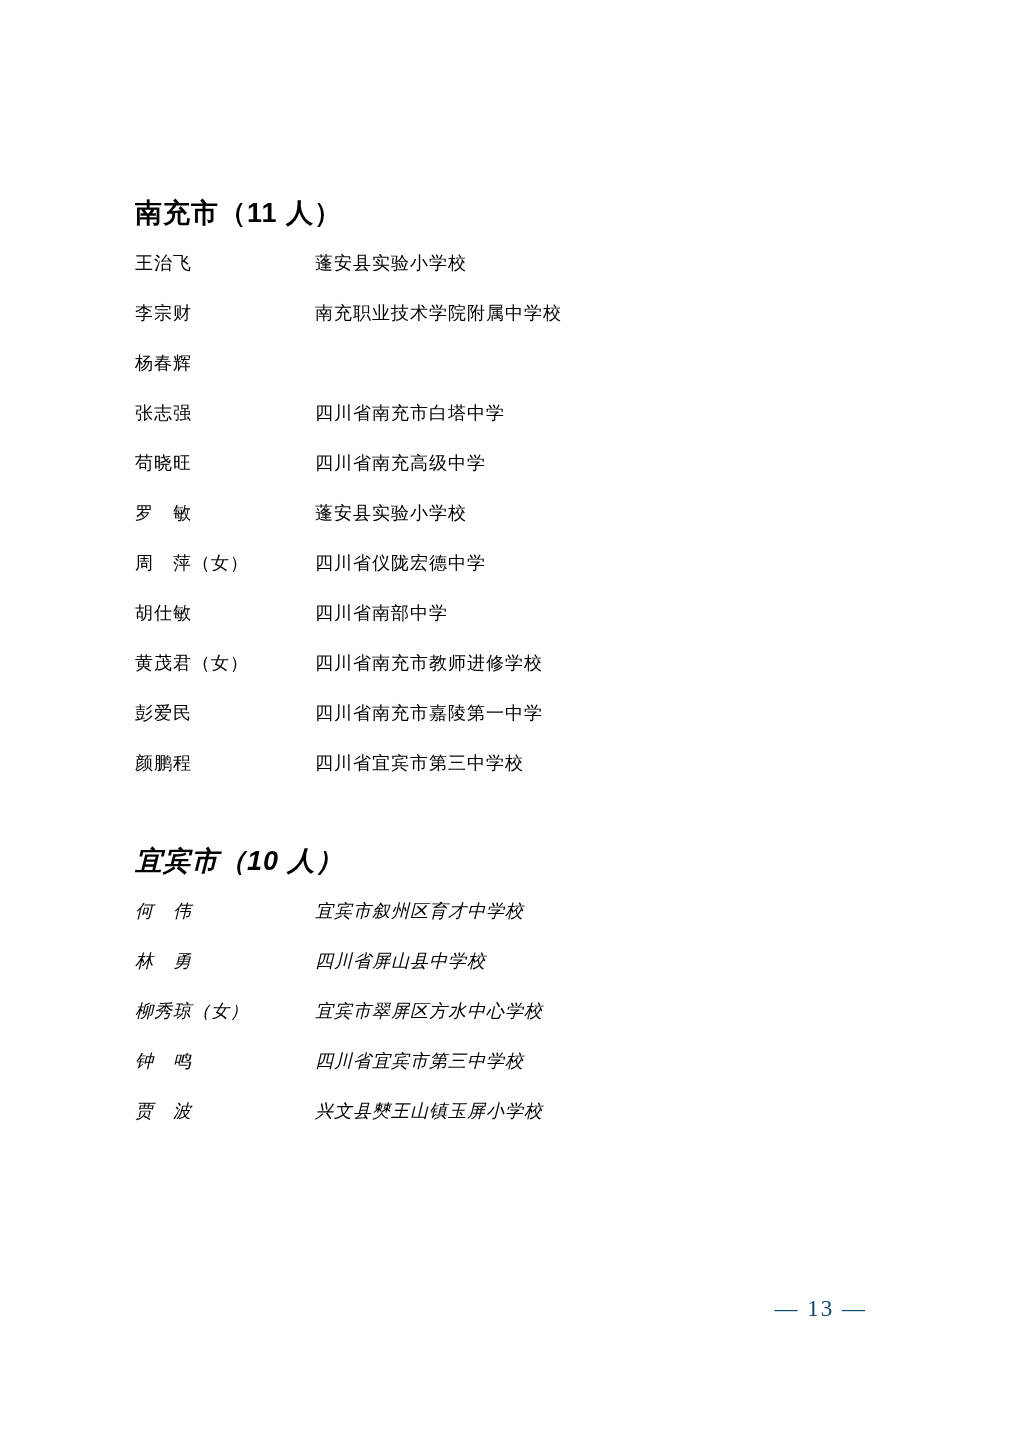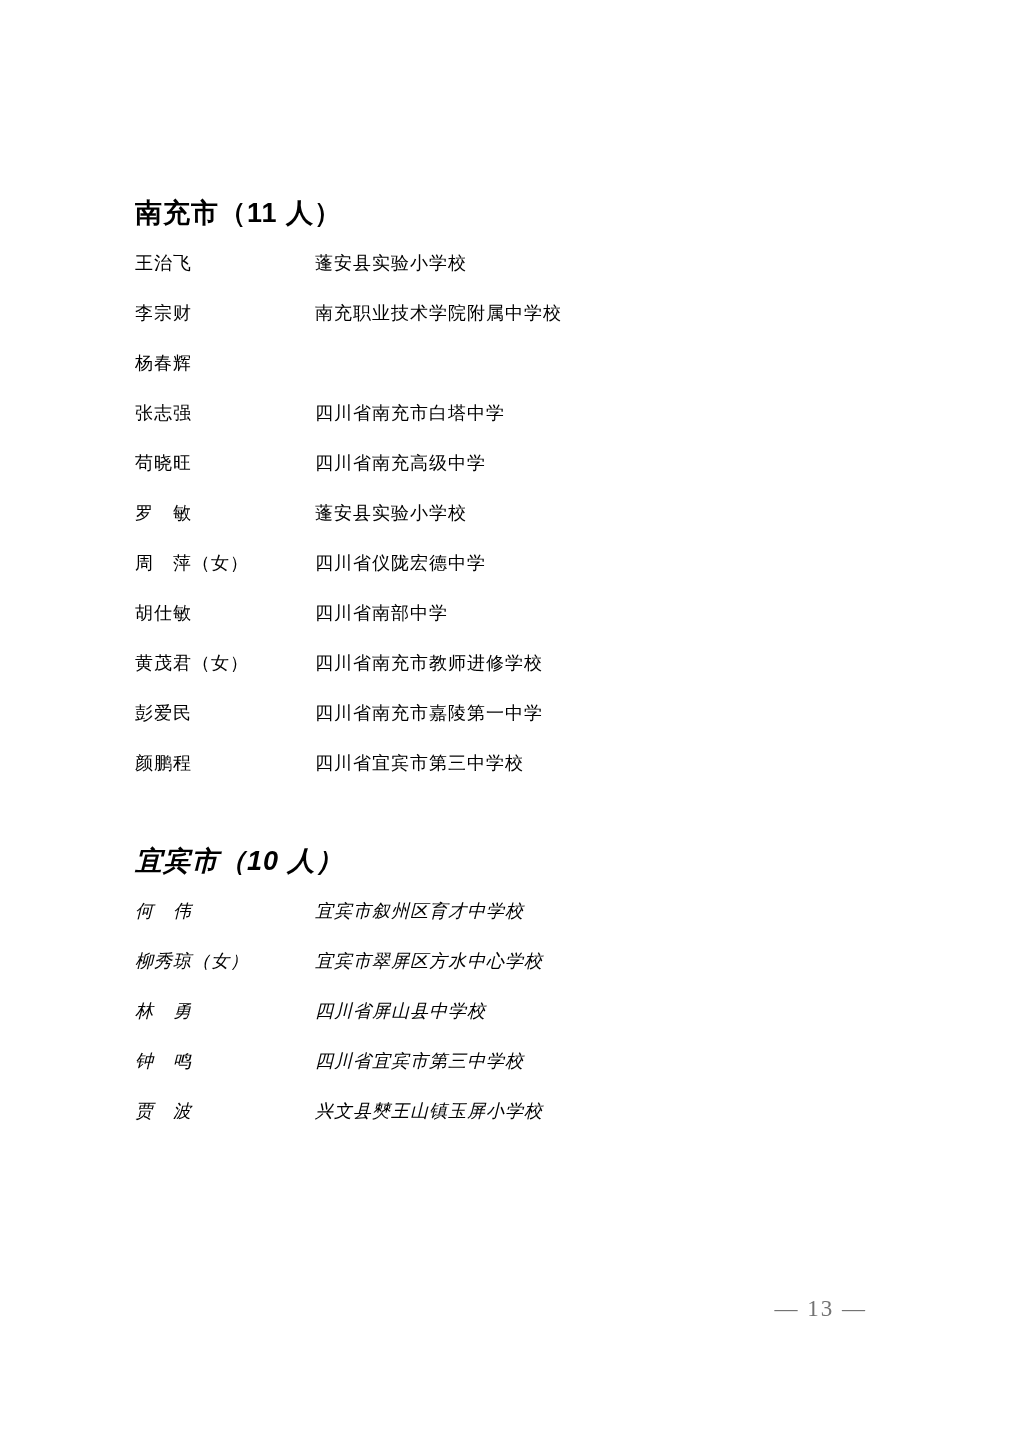--- a/index.html
+++ b/index.html
@@ -52,21 +52,21 @@
   }
   .school-name {
     flex: 1 1 auto;
   }
   .page-number {
     position: absolute;
     top: 1296px;
     right: 157px;
     font-size: 23px;
     letter-spacing: 2px;
-    color: #737373;
+    color: #0c4a6e;
     font-family: "Liberation Serif", "DejaVu Serif", serif;
     white-space: nowrap;
   }
 </style>
 </head>
 <body>
 
 <div class="page">
   <div class="content">
 
@@ -133,27 +133,27 @@
     <div class="section-heading">宜宾市（10 人）</div>
     <div class="section-rows">
   <div class="roster-row">
     <div class="person-name">何　伟</div>
     <div class="school-name">宜宾市叙州区育才中学校</div>
   </div>
 
 
 
   <div class="roster-row">
-    <div class="person-name">柳秀琼（女）</div>
-    <div class="school-name">宜宾市翠屏区方水中心学校</div>
+    <div class="person-name">林　勇</div>
+    <div class="school-name">四川省屏山县中学校</div>
   </div>
 
   <div class="roster-row">
-    <div class="person-name">林　勇</div>
-    <div class="school-name">四川省屏山县中学校</div>
+    <div class="person-name">柳秀琼（女）</div>
+    <div class="school-name">宜宾市翠屏区方水中心学校</div>
   </div>
 
   <div class="roster-row">
     <div class="person-name">钟　鸣</div>
     <div class="school-name">四川省宜宾市第三中学校</div>
   </div>
 
   <div class="roster-row">
     <div class="person-name">贾　波</div>
     <div class="school-name">兴文县僰王山镇玉屏小学校</div>

